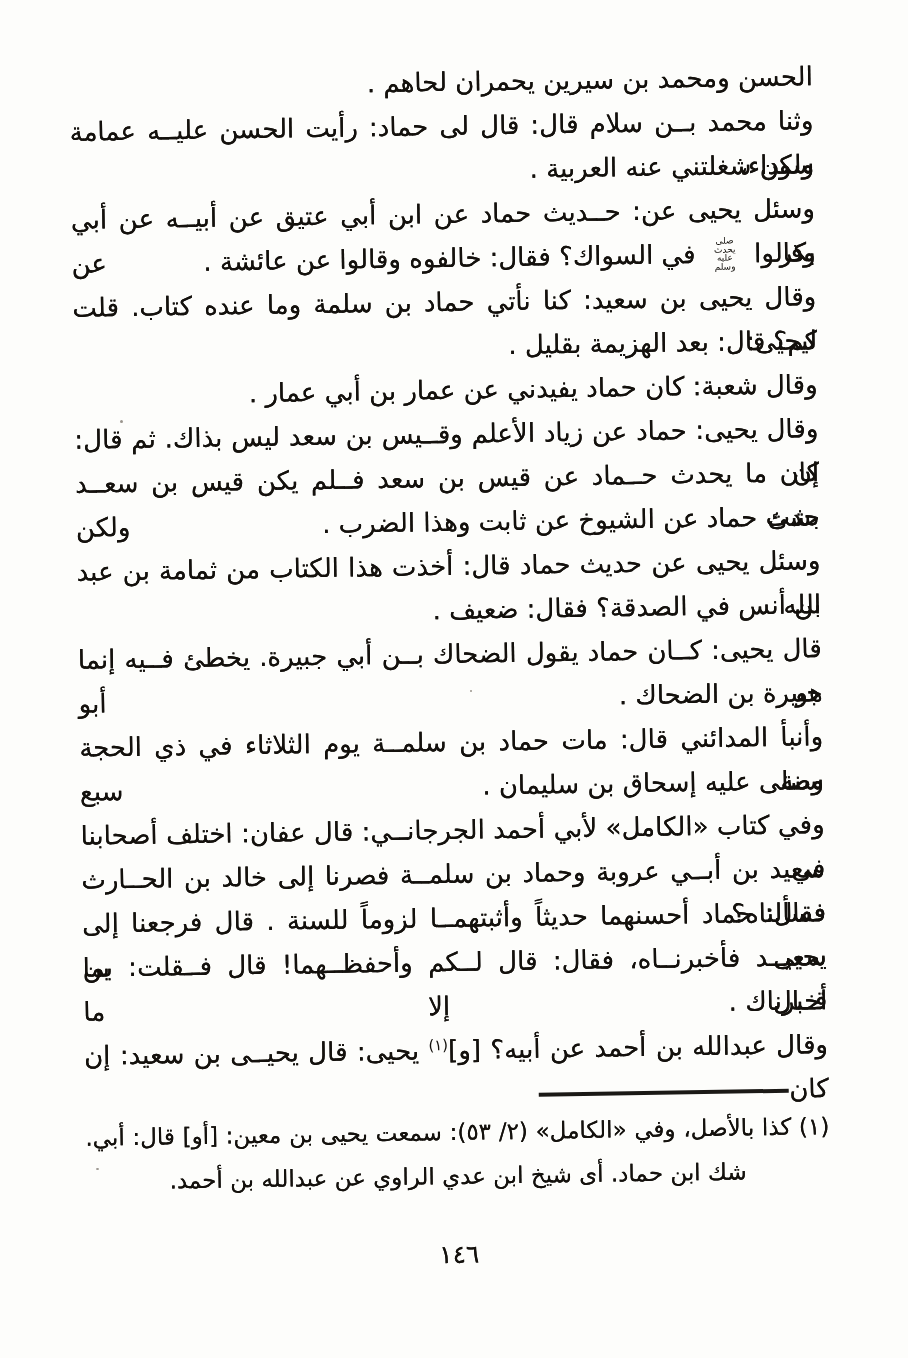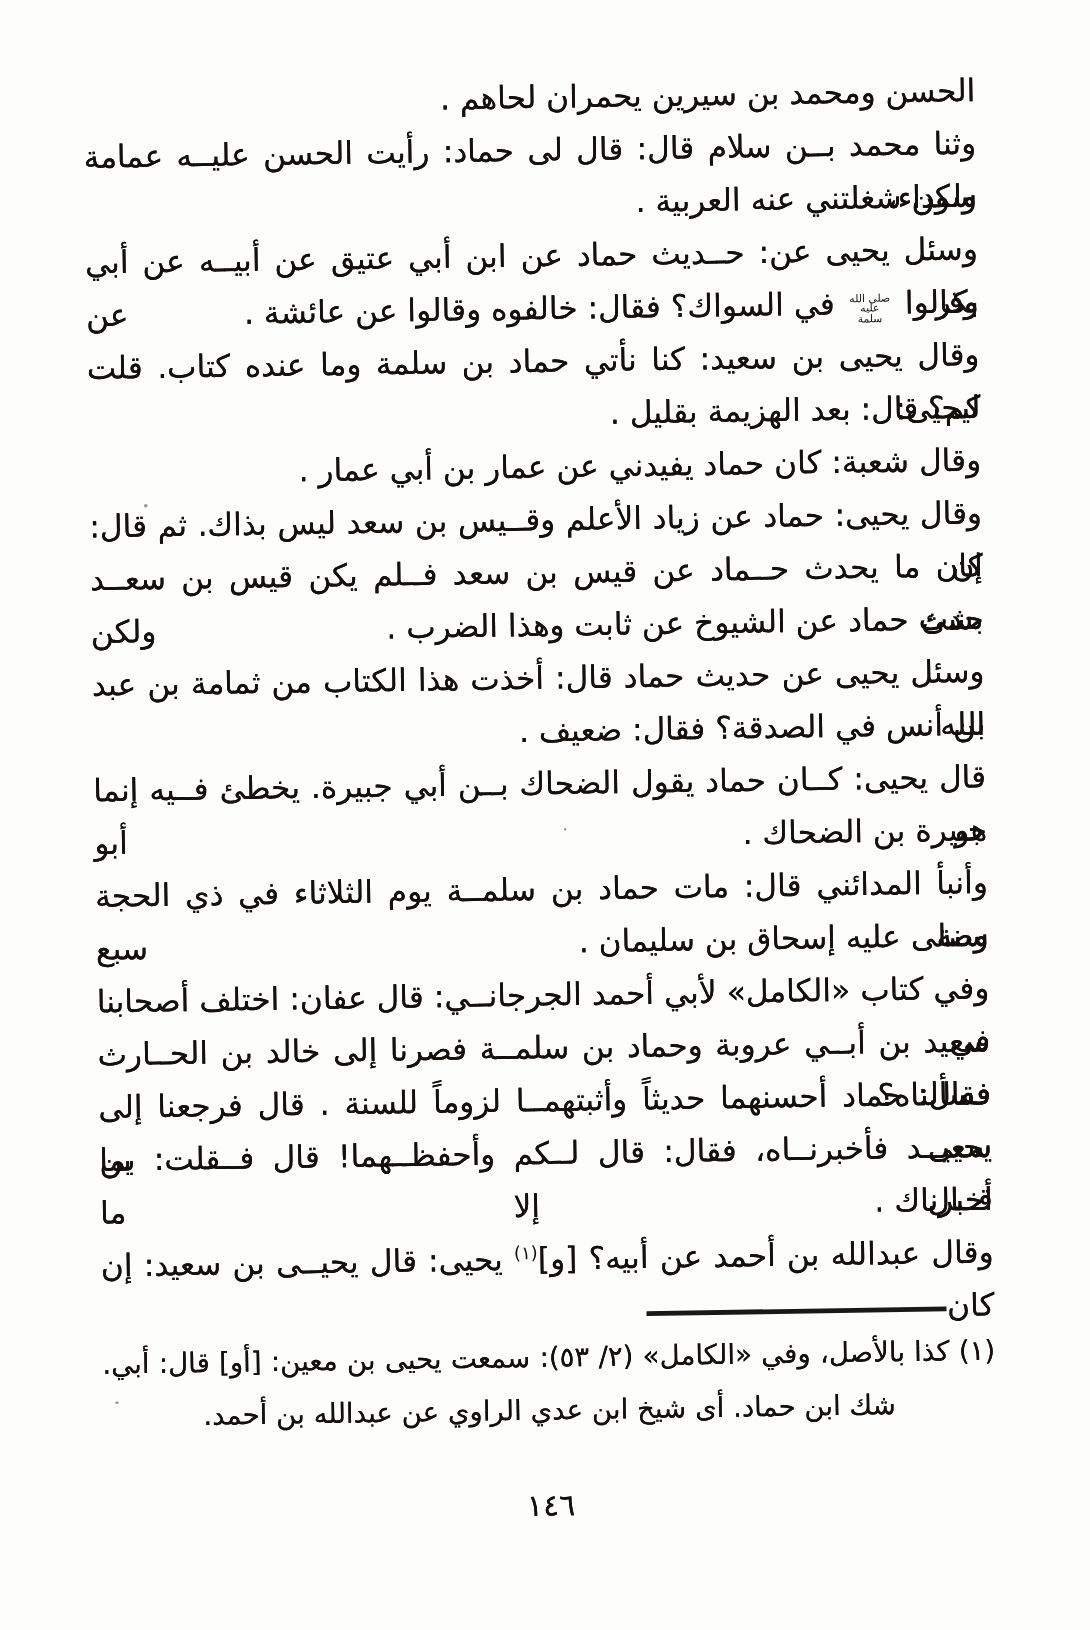--- a/index.html
+++ b/index.html
@@ -92,21 +92,21 @@
 <body>
 
 <div class="page">
   <div class="content">
 
     <div class="line e">الحسن ومحمد بن سيرين يحمران لحاهم .</div>
     <div class="line j">وثنا محمد بــن سلام قال: قال لى حماد: رأيت الحسن عليــه عمامة سوداء،</div>
     <div class="line e">ولكن شغلتني عنه العربية .</div>
     <div class="line j">وسئل يحيى عن: حــديث حماد عن ابن أبي عتيق عن أبيــه عن أبي بكر عن</div>
 
-    <div class="line e"><span>وقالوا </span><span class="pbuh">صلى الله عليه سلمة</span><span> في السواك؟ فقال: خالفوه وقالوا عن عائشة .</span></div>
+    <div class="line e"><span>وقالوا </span><span class="pbuh">صلى يحدث عليه وسلم</span><span> في السواك؟ فقال: خالفوه وقالوا عن عائشة .</span></div>
 
     <div class="line j">وقال يحيى بن سعيد: كنا نأتي حماد بن سلمة وما عنده كتاب. قلت ليحيى:</div>
     <div class="line e">كم؟ قال: بعد الهزيمة بقليل .</div>
     <div class="line e">وقال شعبة: كان حماد يفيدني عن عمار بن أبي عمار .</div>
     <div class="line j">وقال يحيى: حماد عن زياد الأعلم وقــيس بن سعد ليس بذاك. ثم قال: إن</div>
     <div class="line j">كان ما يحدث حــماد عن قيس بن سعد فــلم يكن قيس بن سعــد بشئ ولكن</div>
     <div class="line e">حدث حماد عن الشيوخ عن ثابت وهذا الضرب .</div>
     <div class="line j">وسئل يحيى عن حديث حماد قال: أخذت هذا الكتاب من ثمامة بن عبد الله</div>
     <div class="line e">بن أنس في الصدقة؟ فقال: ضعيف .</div>
     <div class="line j">قال يحيى: كــان حماد يقول الضحاك بــن أبي جبيرة. يخطئ فــيه إنما هو أبو</div>

